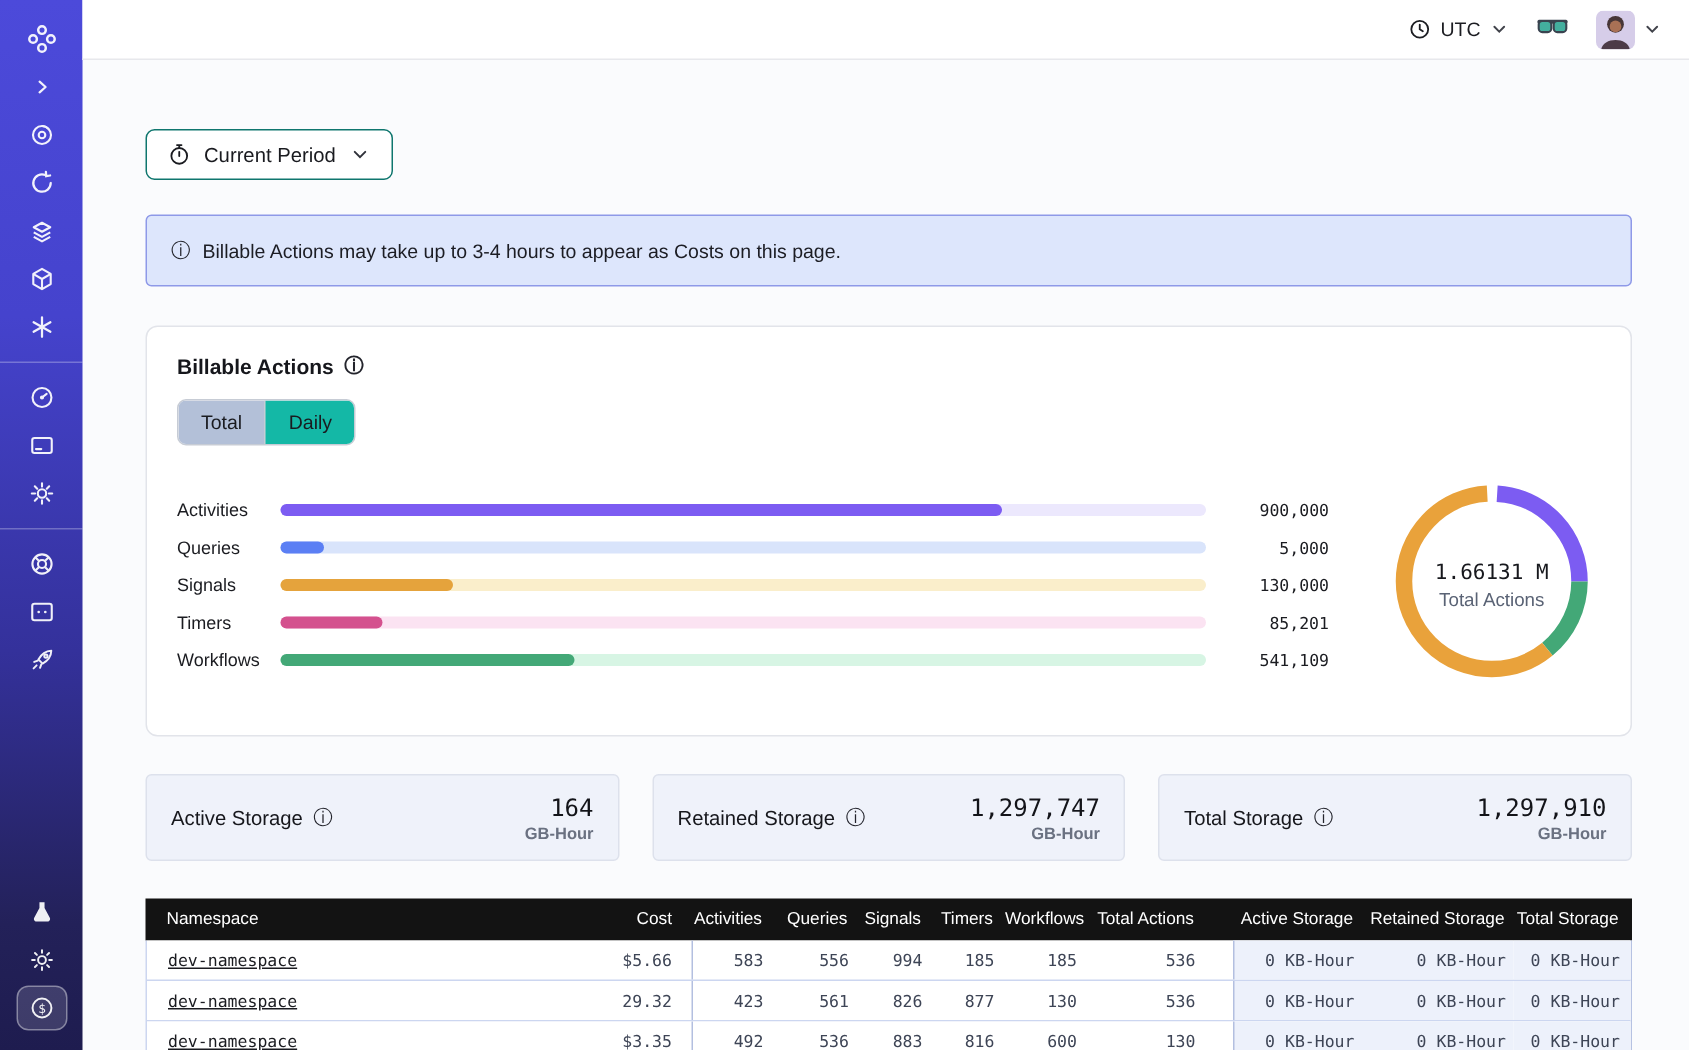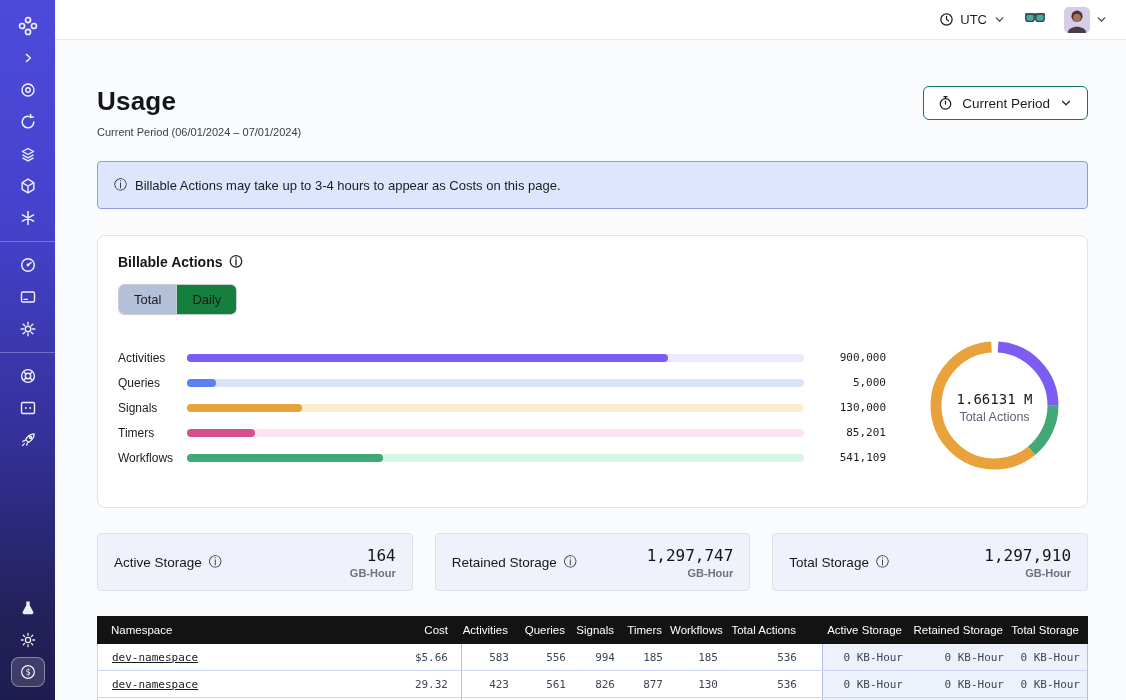--- a/index.html
+++ b/index.html
@@ -37,21 +37,21 @@
     border-radius:6px; height:33px; padding:16px 14px; font-size:13.5px; color:#1a1b20; cursor:pointer; }
 
   .banner { margin-top:23px; background:#dde6fc; border:1px solid #8e99e8; border-radius:4px;
     height:48px; display:flex; align-items:center; padding:0 16px; gap:8px; font-size:13px; color:#1c1d24; }
   .info-glyph { font-size:13px; color:#23242c; font-style:normal; }
 
   
   .card { margin-top:26px; background:#fff; border:1px solid #e2e4ea; border-radius:8px; padding:17px 20px 25px; }
   .card-title { font-size:14px; font-weight:700; color:#16171c; display:flex; align-items:center; gap:7px; }
   .tabs { display:inline-flex; border:1px solid #c7ccd5; border-radius:6px; overflow:hidden; margin-top:13px; }
-  .tab { padding:7px 15px; font-size:13px; background:#15803d; color:#1a1b20; cursor:pointer; }
+  .tab { padding:7px 15px; font-size:13px; background:#14b8a6; color:#1a1b20; cursor:pointer; }
   .tab.active { background:#b3c0d8; border-right:1px solid #c7ccd5; }
   .chart-flex { display:flex; align-items:center; margin-top:18px; }
   .bars { flex:1; }
   .bar-row { display:flex; align-items:center; height:25px; }
   .bar-label { width:69px; font-size:12px; color:#1b1c21; }
   .bar-track { flex:1; height:8px; border-radius:4px; position:relative; }
   .bar-fill { position:absolute; left:0; top:0; height:8px; border-radius:4px; }
   .bar-value { width:70px; margin-left:12px; text-align:right; font-size:11px; color:#1b1c21; }
   .donut-wrap { width:145px; margin-left:36px; position:relative; flex:0 0 145px; }
   .donut-center { position:absolute; inset:0; display:flex; flex-direction:column; align-items:center; justify-content:center; gap:3px; }
@@ -228,24 +228,20 @@
             </svg>
         </div>
         <svg width="13" height="13" viewBox="0 0 16 16" fill="none" stroke="#42444c" stroke-width="1.6" stroke-linecap="round">
             <path d="M4 6 L8 10 L12 6"></path>
           </svg>
       </div>
     </div>
 
     <div class="content">
       <div class="title-row">
-        <div>
-          <div class="page-title">Usage</div>
-          <div class="page-subtitle">Current Period (06/01/2024 – 07/01/2024)</div>
-        </div>
         <div class="period-btn">
           <svg width="15" height="16" viewBox="0 0 16 17" fill="none" stroke="#1a1b20" stroke-width="1.3" stroke-linecap="round">
               <circle cx="8" cy="9.5" r="5.6"></circle>
               <path d="M8 6.6 V9.6"></path>
               <path d="M6.4 1.8 h3.2 M8 1.8 V3.6"></path>
             </svg>
           <span>Current Period</span>
           <svg width="14" height="14" viewBox="0 0 16 16" fill="none" stroke="#30323a" stroke-width="1.5" stroke-linecap="round">
               <path d="M4 6 L8 10 L12 6"></path>
             </svg>

